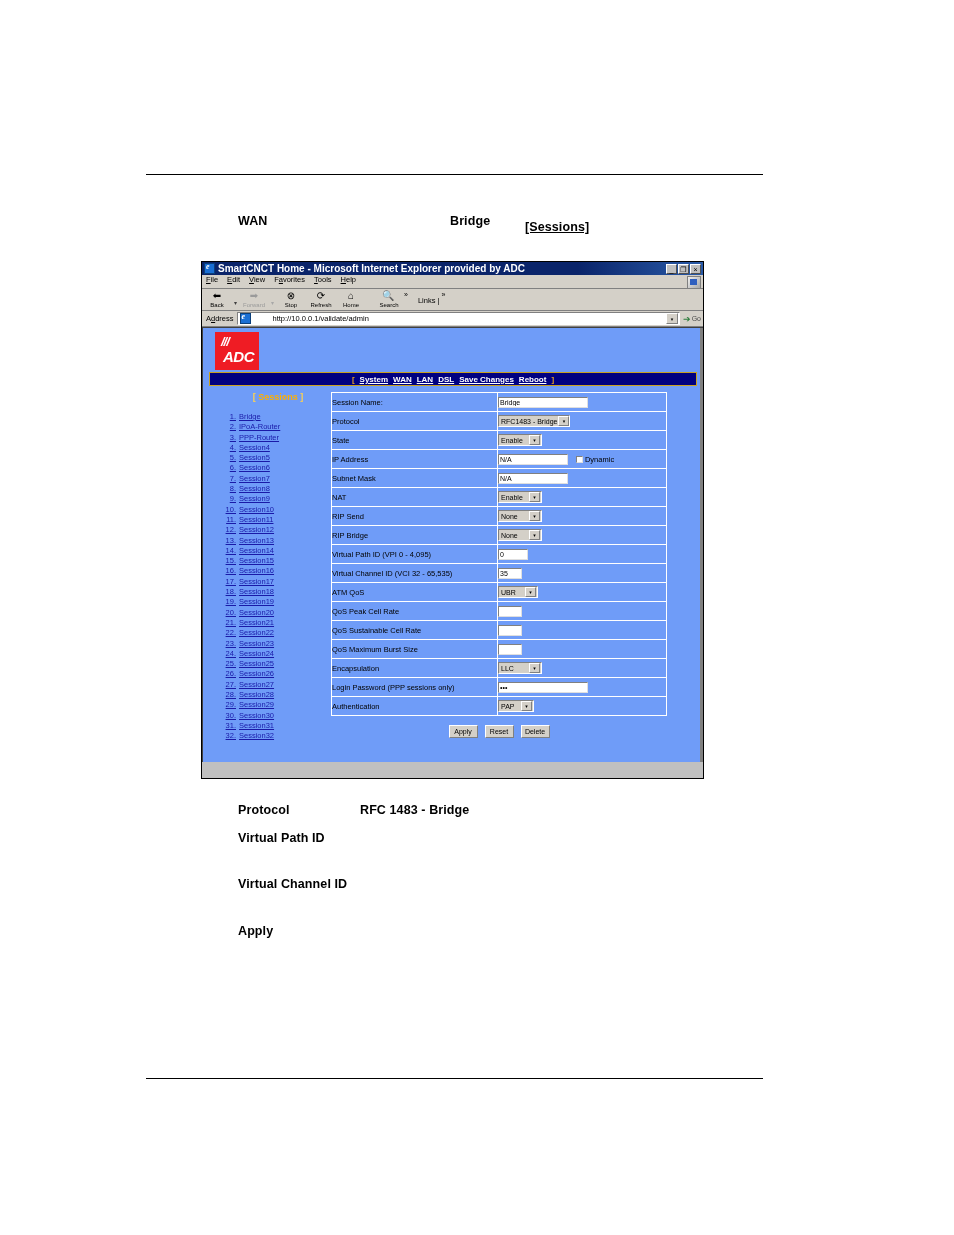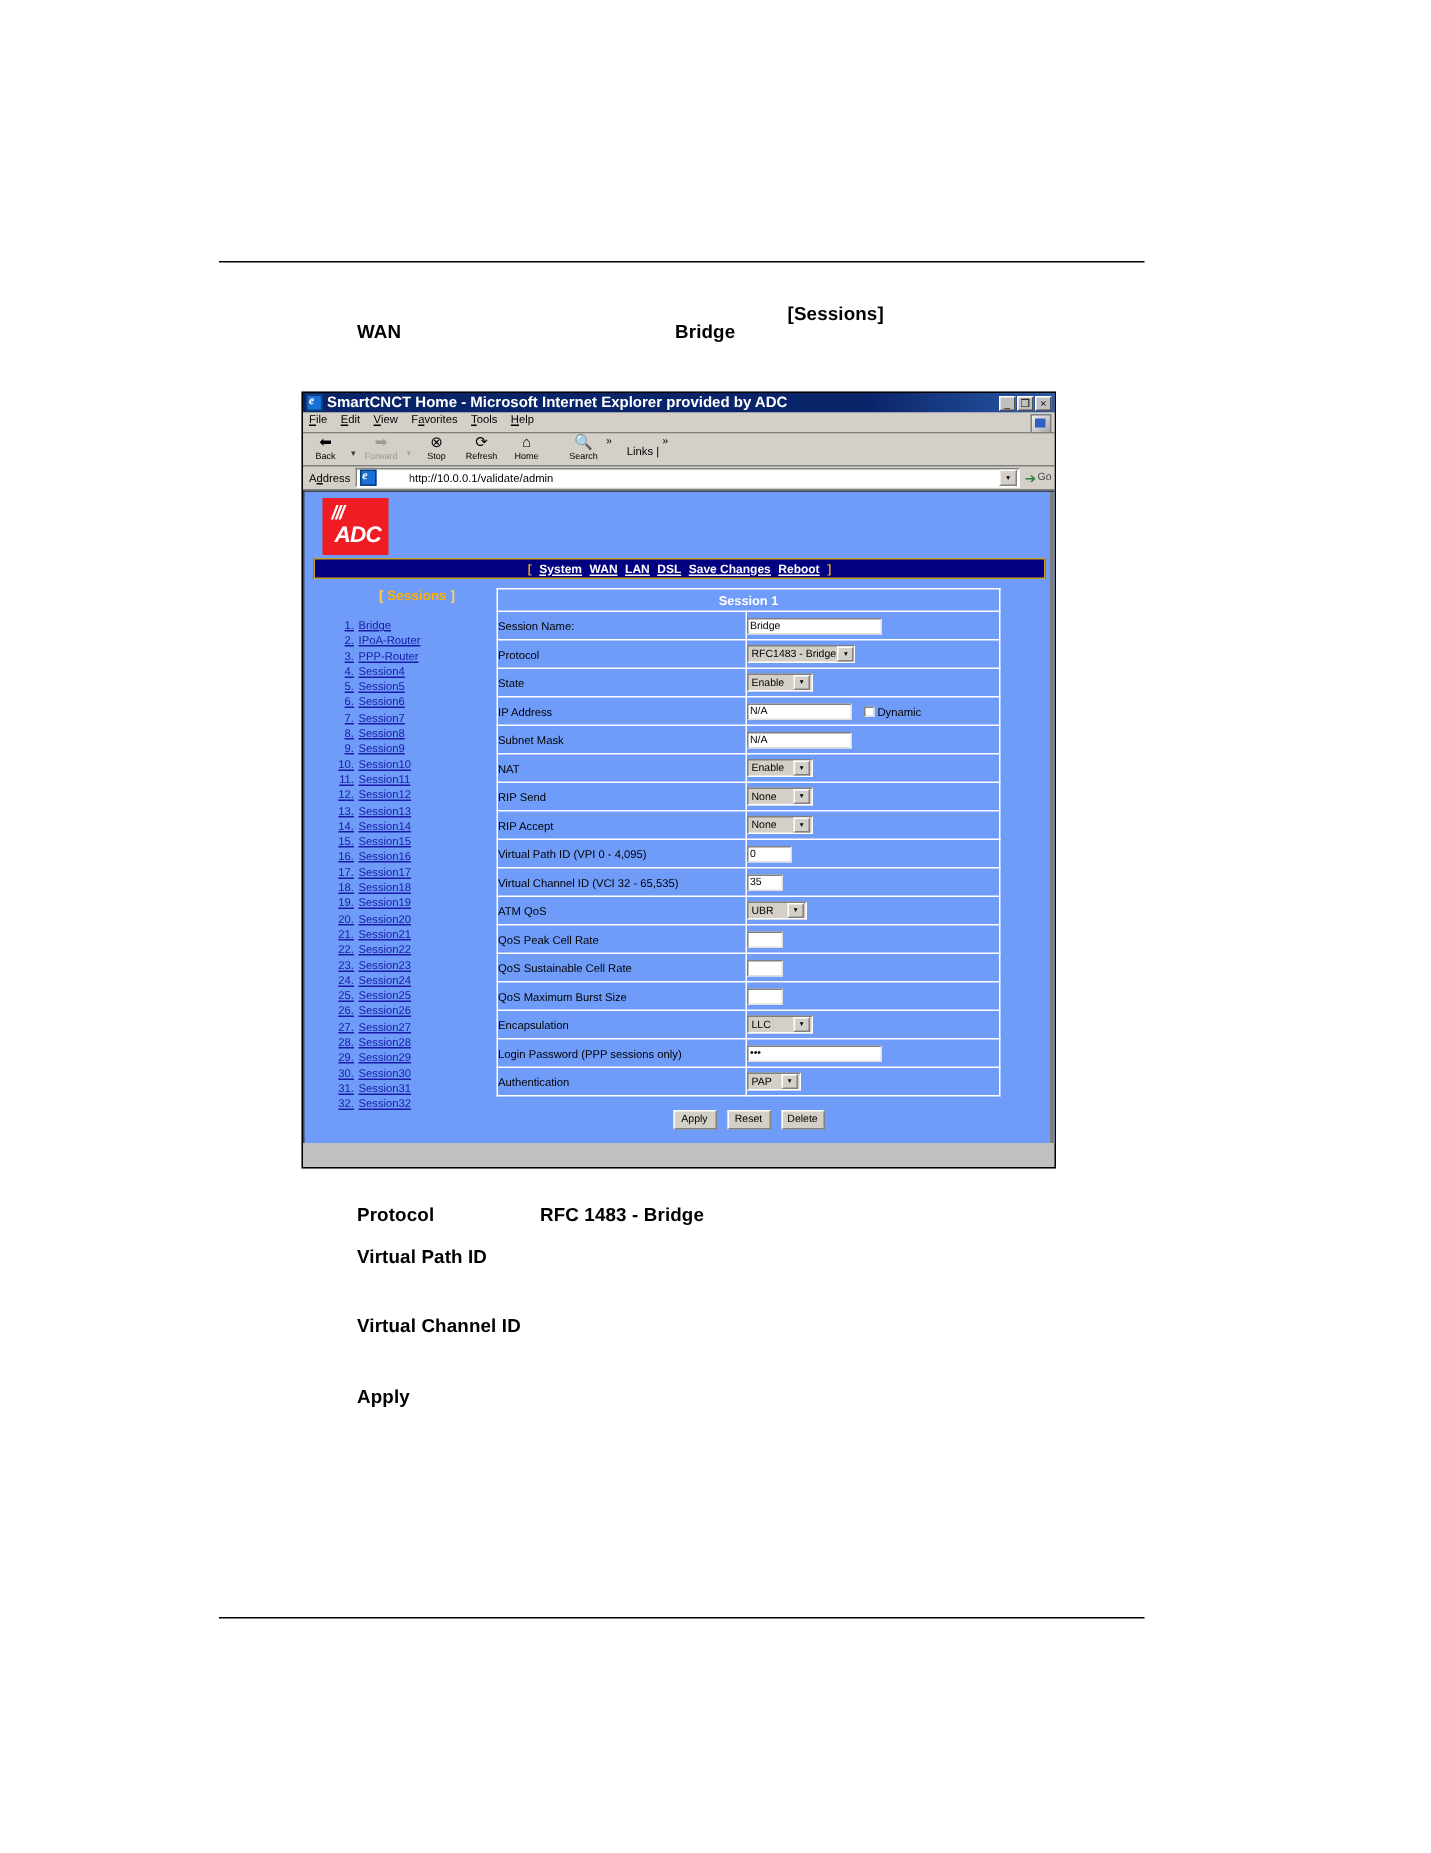--- a/index.html
+++ b/index.html
@@ -508,21 +508,21 @@
 </style>
 </head>
 <body>
 
 <div class="page-rule rule-top"></div>
 <div class="page-rule rule-bottom"></div>
 
 <div id="doc-text">
     <div class="doc-line" style="left: 238px; top: 214px;">WAN</div>
     <div class="doc-line" style="left: 450px; top: 214px;">Bridge</div>
-    <div class="doc-line" style="left: 525px; top: 202px;">[Sessions]</div>
+    <div class="doc-line" style="left: 525px; top: 220px; text-decoration: underline;">[Sessions]</div>
     <div class="doc-line" style="left: 238px; top: 803px;">Protocol</div>
     <div class="doc-line" style="left: 360px; top: 803px;">RFC 1483 - Bridge</div>
     <div class="doc-line" style="left: 238px; top: 831px;">Virtual Path ID</div>
     <div class="doc-line" style="left: 238px; top: 877px;">Virtual Channel ID</div>
     <div class="doc-line" style="left: 238px; top: 924px;">Apply</div>
   </div>
 
 <div id="browser-window">
 
   <div class="titlebar">
@@ -759,23 +759,20 @@
             <li class="sess-item">
               <span class="sess-num">32.</span>
               <span class="sess-name">Session32</span>
             </li>
           </ul>
       </div>
 
       <div class="form-area">
         <table class="session-table">
           <tbody>
-              <tr>
-            <td class="tbl-head" colspan="2">Session 1</td>
-          </tr>
           <tr>
             <td class="cell-label">Session Name:</td>
             <td class="cell-field">
               <input class="txt w90" type="text" value="Bridge" style="">
             </td>
           </tr>
           <tr>
             <td class="cell-label">Protocol</td>
             <td class="cell-field">
               <span class="sel w72">
@@ -821,21 +818,21 @@
           <tr>
             <td class="cell-label">RIP Send</td>
             <td class="cell-field">
               <span class="sel w44">
                 <span class="sel-val">None</span>
                 <span class="sel-btn">▾</span>
               </span>
             </td>
           </tr>
           <tr>
-            <td class="cell-label">RIP Accept</td>
+            <td class="cell-label">RIP Bridge</td>
             <td class="cell-field">
               <span class="sel w44">
                 <span class="sel-val">None</span>
                 <span class="sel-btn">▾</span>
               </span>
             </td>
           </tr>
           <tr>
             <td class="cell-label">Virtual Path ID (VPI  0 - 4,095)</td>
             <td class="cell-field">

